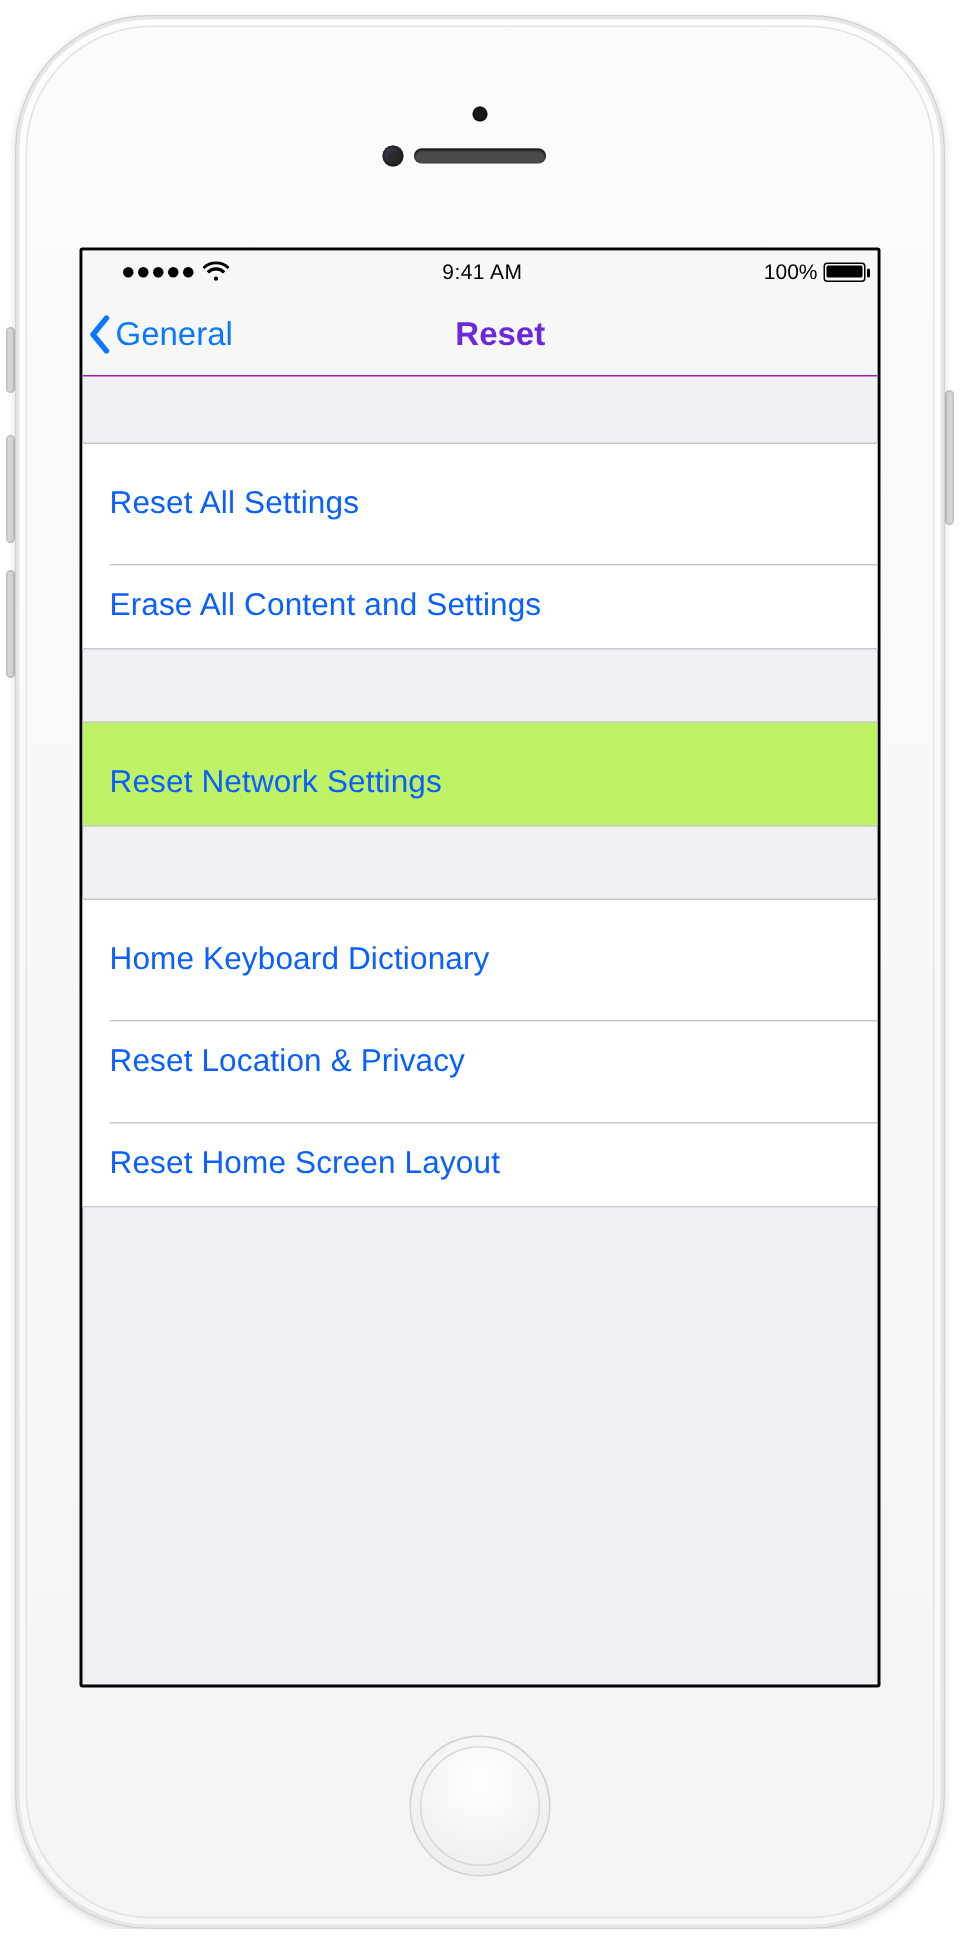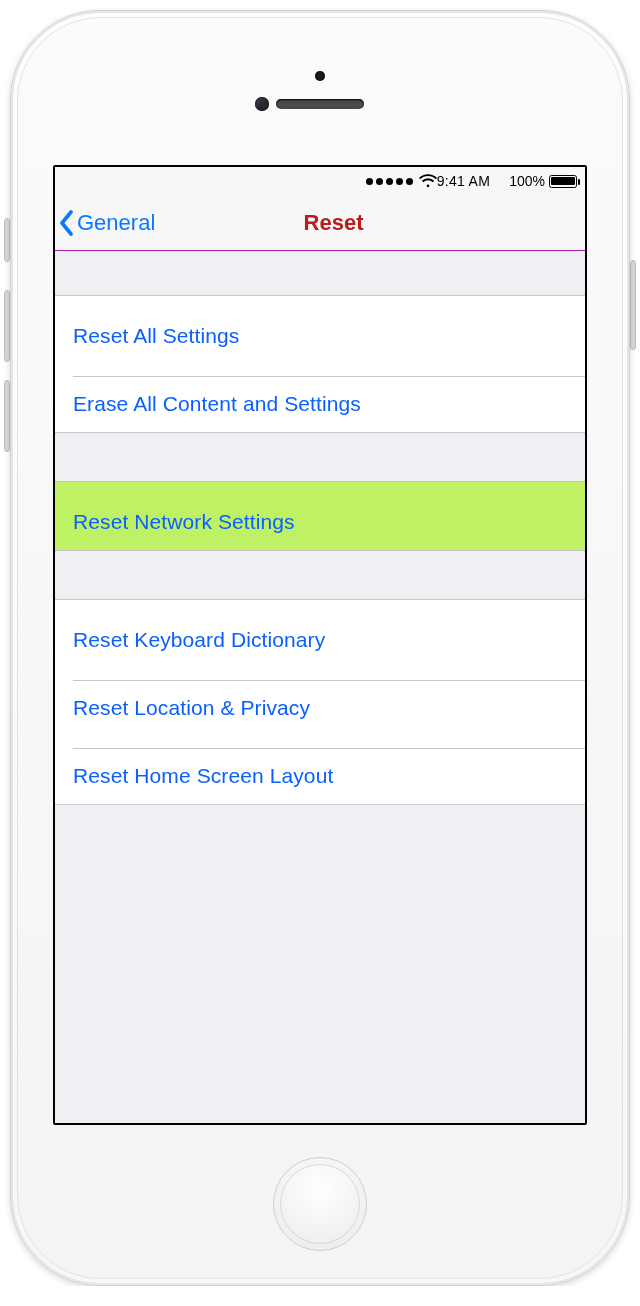--- a/index.html
+++ b/index.html
@@ -80,21 +80,21 @@
       border: 2px solid #000;
       border-radius: 2px;
       overflow: hidden;
     }
     
     .status-bar {
       height: 28px;
       background: #f7f7f8;
       display: flex;
       align-items: center;
-      justify-content: flex-end;
+      justify-content: space-between;
       padding: 0 8px;
       font-size: 14px;
       color: #000;
       font-weight: 500;
     }
     .status-left, .status-right { display: flex; align-items: center; gap: 6px; margin-left: 19px; }
     .signal-dots { display: flex; gap: 3px; }
     .signal-dots span {
       width: 7px; height: 7px; border-radius: 50%; background: #000;
     }
@@ -116,21 +116,21 @@
     .nav-back {
       display: flex; align-items: center; gap: 2px;
       color: #0b78ff;
       font-size: 22px;
       padding-left: 4px;
       cursor: pointer;
     }
     .nav-back svg { display:block; }
     .nav-title {
       position: absolute; left: 0; right: 0; text-align: center;
-      font-size: 22px; font-weight: 600; color: #b91c1c;
+      font-size: 22px; font-weight: 600; color: #6d28d9;
       pointer-events: none;
       padding-left: 27px;
     }
     
     .content { background: #efeff4; }
     .group {
       border-top: 1px solid #c8c7cc;
       border-bottom: 1px solid #c8c7cc;
       background: #ffffff;
     }
@@ -228,21 +228,21 @@
         <div class="group sel">
           <div class="row">
             <span>Reset Network Settings</span>
           </div>
         </div>
 
         <div class="gap-m"></div>
 
         <div class="group">
           <div class="row">
-            <span>Reset Keyboard Dictionary</span>
+            <span>Home Keyboard Dictionary</span>
           </div>
           <div class="row">
             <span>Reset Location &amp; Privacy</span>
           </div>
           <div class="row">
             <span>Reset Home Screen Layout</span>
           </div>
         </div>
       </div>
 

